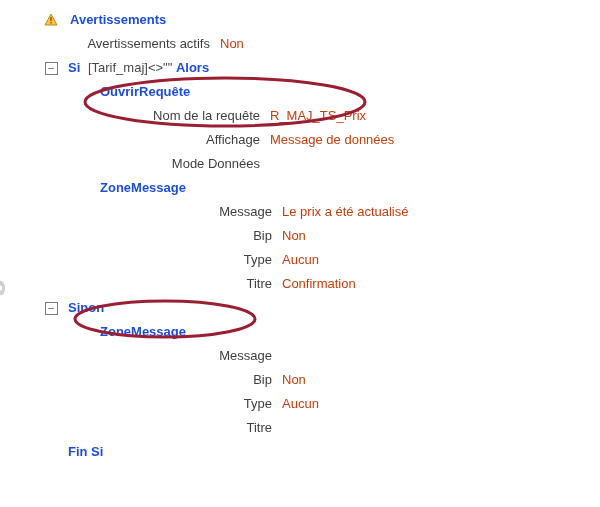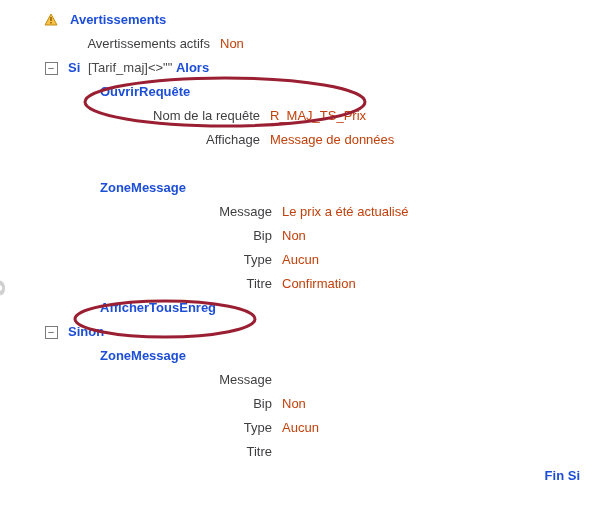--- a/index.html
+++ b/index.html
@@ -125,20 +125,21 @@
   </div>
   <div class="arg-row">
     <span class="arg-label arg-label-col1">Nom de la requête</span>
     <span class="arg-value">R_MAJ_TS_Prix</span>
   </div>
   <div class="arg-row">
     <span class="arg-label arg-label-col1">Affichage</span>
     <span class="arg-value">Message de données</span>
   </div>
   <div class="arg-row">
+    <span class="arg-label arg-label-col1">Mode Données</span>
   </div>
 
   <div class="row ind-action">
     <span class="action-name">ZoneMessage</span>
   </div>
   <div class="arg-row">
     <span class="arg-label arg-label-col2">Message</span>
     <span class="arg-value">Le prix a été actualisé</span>
   </div>
   <div class="arg-row">
@@ -147,23 +148,20 @@
   </div>
   <div class="arg-row">
     <span class="arg-label arg-label-col2">Type</span>
     <span class="arg-value">Aucun</span>
   </div>
   <div class="arg-row">
     <span class="arg-label arg-label-col2">Titre</span>
     <span class="arg-value">Confirmation</span>
   </div>
 
-  <div class="row ind-action">
-    <span class="action-name">AfficherTousEnreg</span>
-  </div>
 
   <div class="row">
     <span class="icon-cell">
       <span class="toggle">–</span>
     </span>
     <span style="width:6px"></span>
     <span class="action-name">Sinon</span>
   </div>
 
   <div class="row ind-action">
@@ -177,21 +175,21 @@
     <span class="arg-value">Non</span>
   </div>
   <div class="arg-row">
     <span class="arg-label arg-label-col2">Type</span>
     <span class="arg-value">Aucun</span>
   </div>
   <div class="arg-row">
     <span class="arg-label arg-label-col2">Titre</span>
   </div>
 
-  <div class="row" style="padding-left:28px;justify-content:flex-end;">
+  <div class="row" style="padding-left:28px;">
     <span class="action-name">Fin Si</span>
   </div>
 
 </div>
 
 <svg class="ellipse" style="left:80px; top:72px;" width="290" height="60">
   <ellipse cx="145" cy="30" rx="140" ry="24" fill="none" stroke="#9a1f32" stroke-width="3"></ellipse>
 </svg>
 
 <svg class="ellipse" style="left:70px; top:296px;" width="190" height="46">

